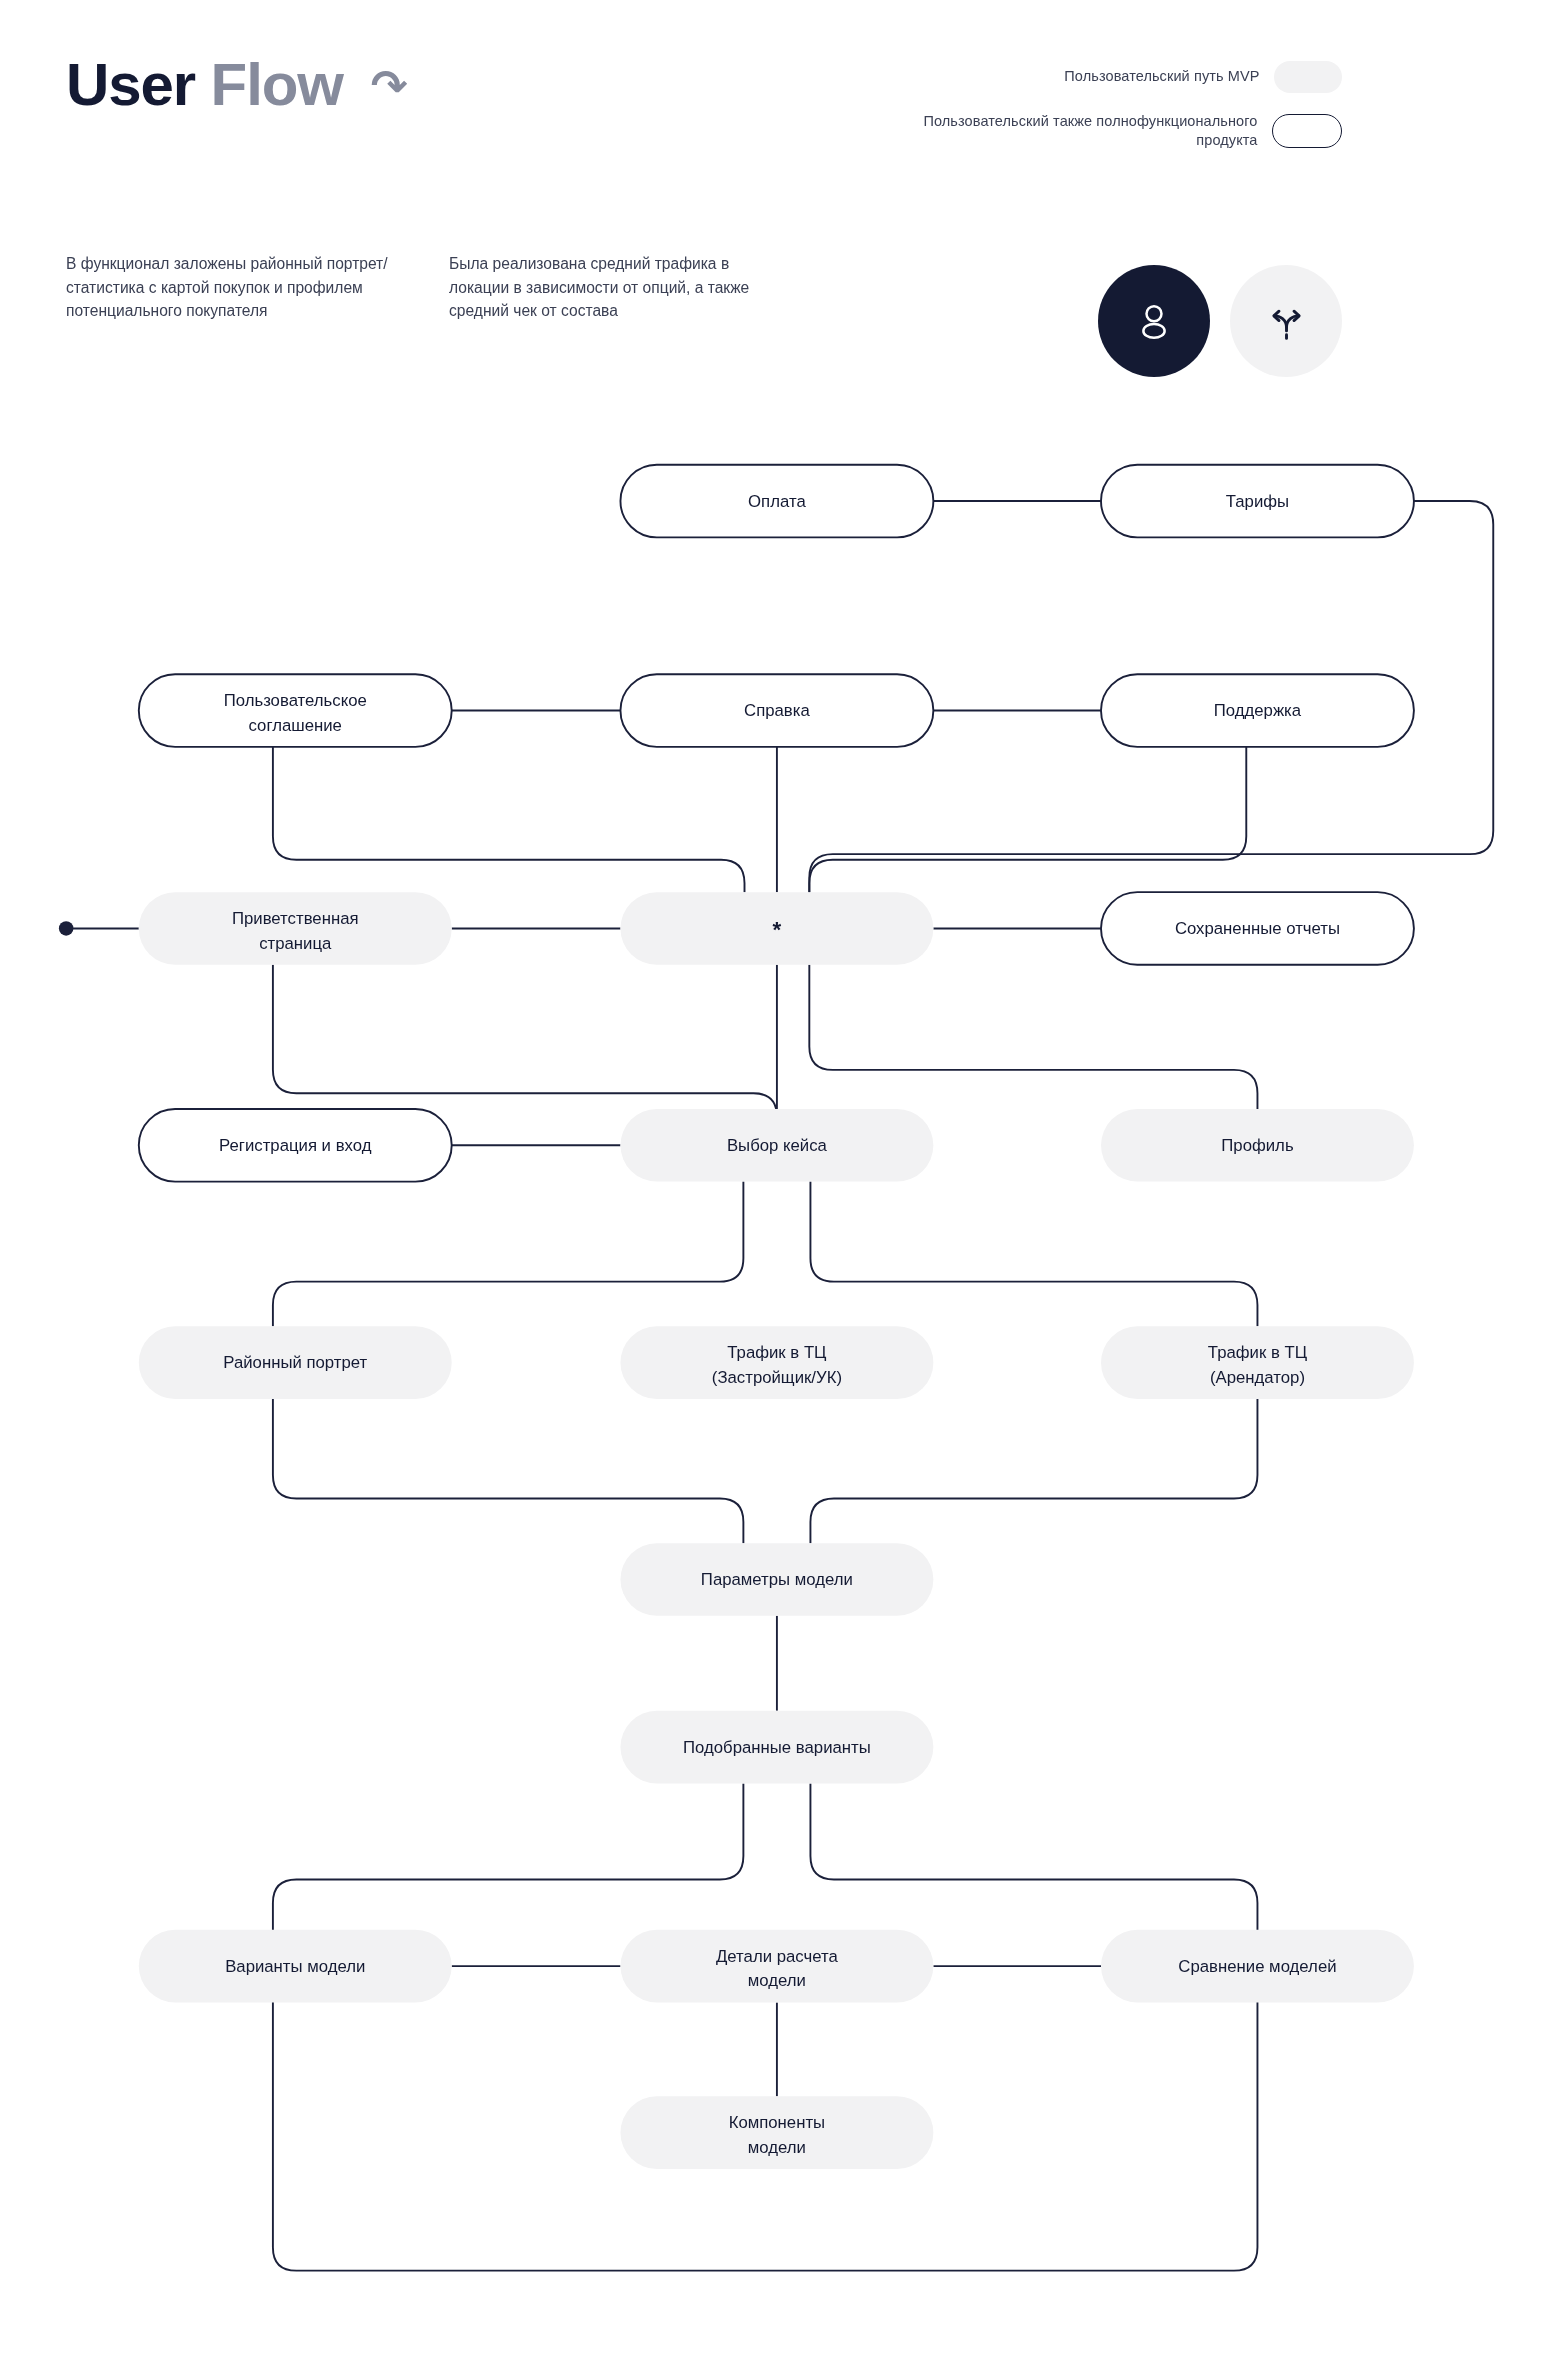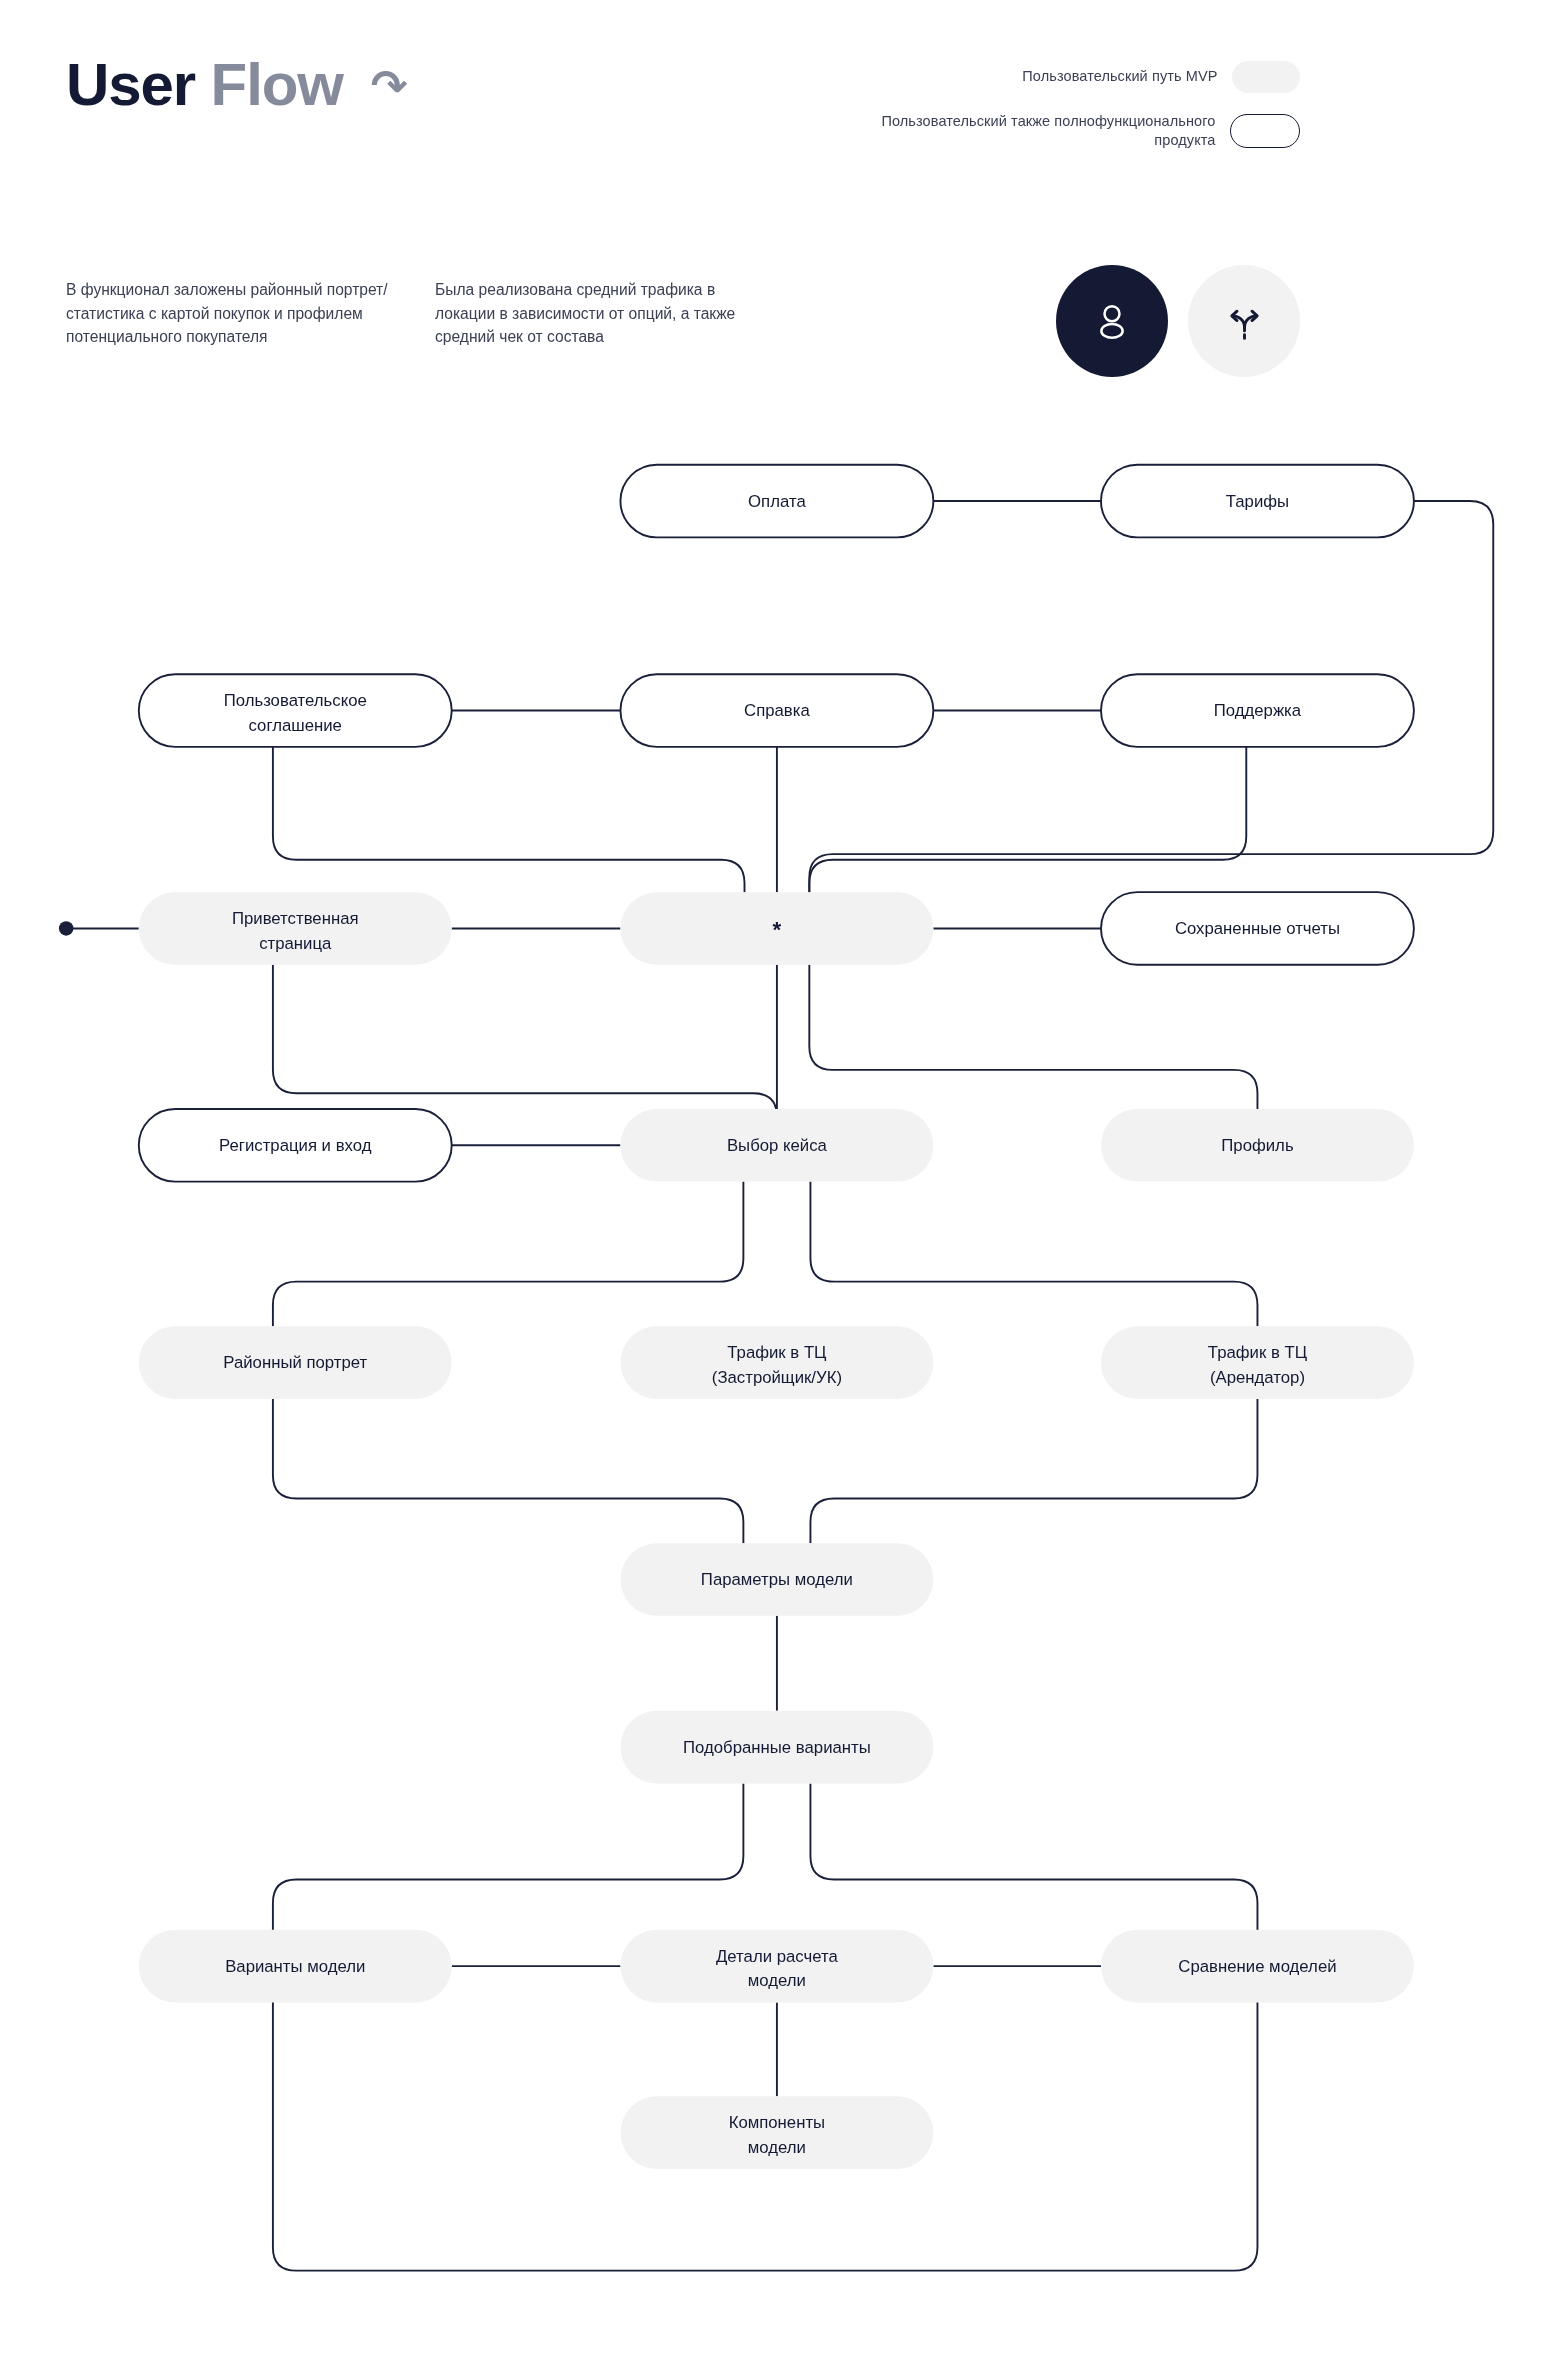--- a/index.html
+++ b/index.html
@@ -1,21 +1,21 @@
 <!DOCTYPE html>
 <html style="font-size:9px"><head>
 <meta charset="utf-8">
 <style>
   html,body{margin:0;padding:0;background:#ffffff;}
   body{
     width:1565px;height:2354px;position:relative;overflow:hidden;
     font-family:"Liberation Sans","DejaVu Sans",sans-serif;
     color:#1b1f38;
   }
-  .page{position:relative;width:1356px;height:2354px;}
+  .page{position:relative;width:1356px;height:2354px;padding-left:42px;}
 
   
   .title{
     position:absolute;left:66px;top:55px;
     font-size:60px;font-weight:700;letter-spacing:-1.1px;line-height:1;
     white-space:nowrap;
   }
   .title .t-dark{color:#141a33;}
   .title .t-grey{color:#868b9c;}
   .title .t-arrow{color:#868b9c;font-size:44px;position:relative;top:-4.5px;margin-left:12.3px;}
@@ -23,21 +23,21 @@
   .legend{position:absolute;right:56px;top:61px;width:481px;}
   .legend-row{display:flex;align-items:center;justify-content:flex-end;gap:14.5px;margin-bottom:19px;margin-left:9px;}
   .legend-label{
     font-size:14.5px;line-height:1.32;color:#3b4054;text-align:right;
     font-weight:400;letter-spacing:0.1px;
   }
   .legend-pill{width:68px;height:32px;border-radius:17px;flex:0 0 auto;}
   .legend-pill.filled{background:#f2f2f3;}
   .legend-pill.outlined{background:#ffffff;border:1.4px solid #141a33;}
 
-  .intro{position:absolute;left:66px;top:278px;display:flex;gap:34px;}
+  .intro{position:absolute;left:66px;top:252px;display:flex;gap:48px;}
   .intro p{
     margin:0;width:335px;font-size:15.6px;line-height:1.52;color:#3b4054;font-weight:400;
   }
 
   .avatars{position:absolute;right:56px;top:265px;display:flex;gap:20px;align-items:center;}
   .avatar{width:112px;height:112px;border-radius:50%;display:flex;align-items:center;justify-content:center;}
   .avatar.dark{background:#141a33;}
   .avatar.light{background:#f2f2f3;}
 
   

